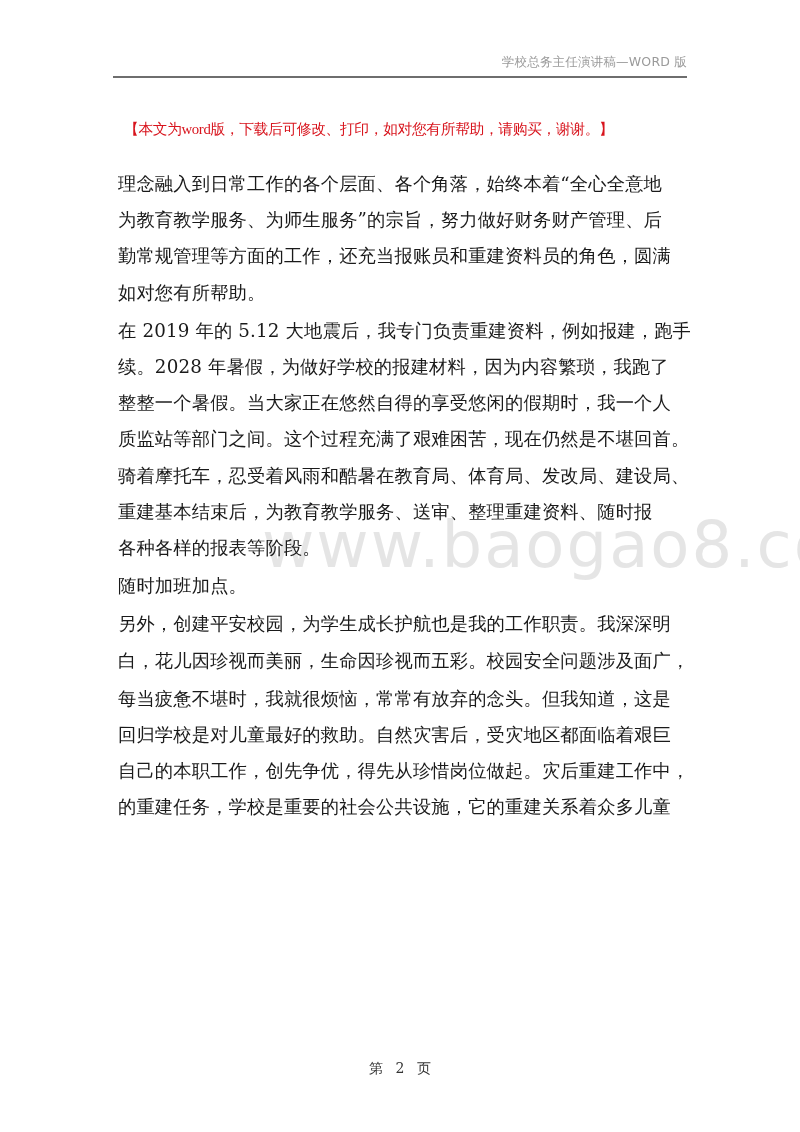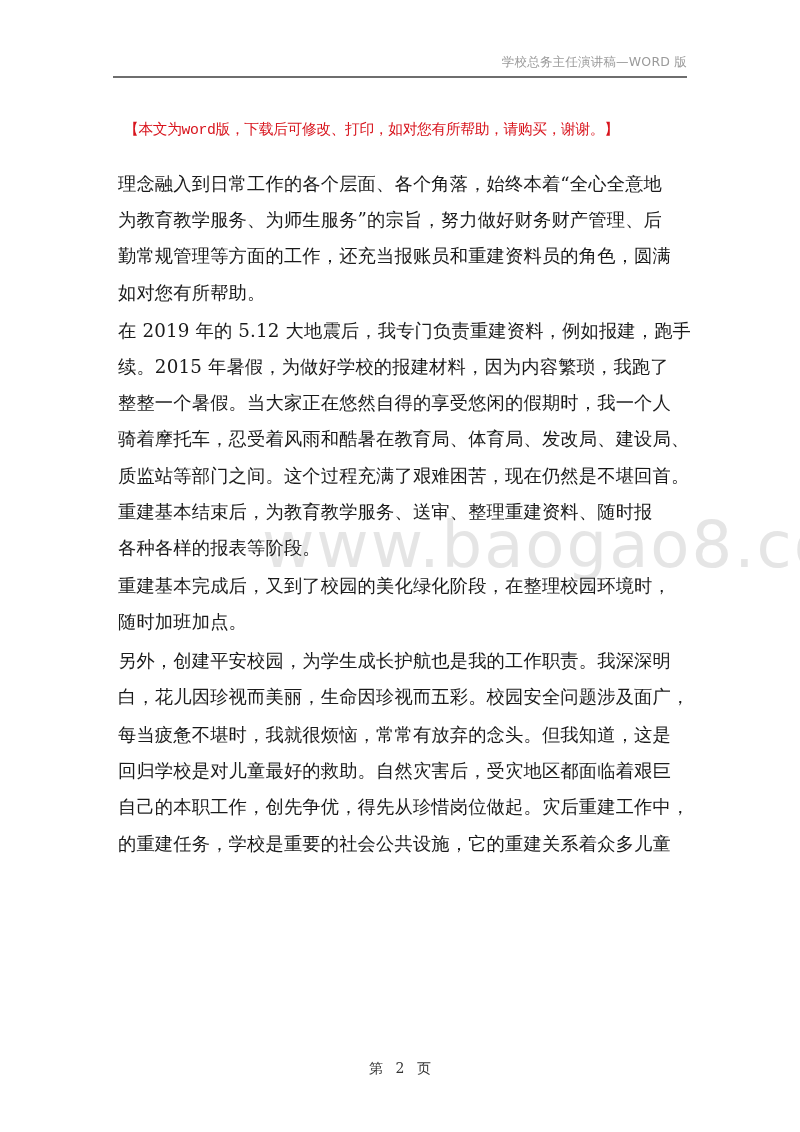--- a/index.html
+++ b/index.html
@@ -3,21 +3,21 @@
 <meta charset="utf-8">
 <style>
   html, body { margin: 0; padding: 0; background: #ffffff; }
   body { width: 800px; height: 1132px; position: relative; overflow: hidden;
          font-family: "DejaVu Serif", "Liberation Serif", serif; color: #1a1a1a; }
   .page { position: absolute; left: 0; top: 0; width: 800px; height: 1132px; background: #fff; }
   .header-text { position: absolute; right: 113px; top: 54px; font-size: 12.5px; color: #9a9a9a;
                  font-family: "DejaVu Sans", "Liberation Sans", sans-serif; letter-spacing: 0.2px; }
   .header-rule { position: absolute; left: 113px; top: 76px; width: 574px; height: 2px; background: #6e6e6e; }
   .notice { position: absolute; left: 124px; top: 120px; width: 560px; font-size: 14.8px; color: #d8141d;
-            font-family: Liberation Mono, monospace; white-space: nowrap; letter-spacing: -0.4px; }
+            font-family: Liberation Serif, serif; white-space: nowrap; letter-spacing: -0.4px; }
   .body { position: absolute; left: 118px; top: 166px; width: 568px; }
   .para { margin: 0 8px 2px 0; font-size: 18.3px; line-height: 36.2px; text-align: justify;
           letter-spacing: 0.15px; }
   .para .ln { display: block; white-space: nowrap; }
   .watermark { position: absolute; left: 262px; top: 508px; font-size: 64px; color: rgba(180,180,180,0.35);
                font-family: "DejaVu Sans", "Liberation Sans", sans-serif; letter-spacing: 2px; pointer-events: none;
                white-space: nowrap; }
   .footer { position: absolute; left: 0; width: 800px; top: 1060px; text-align: center; font-size: 14px; color: #333; }
   .footer span { margin: 0 4px; }
 </style>
@@ -34,29 +34,28 @@
 
   <div class="body">
     <p class="para">
       <span class="ln">理念融入到日常工作的各个层面、各个角落，始终本着“全心全意地</span>
       <span class="ln">为教育教学服务、为师生服务”的宗旨，努力做好财务财产管理、后</span>
       <span class="ln">勤常规管理等方面的工作，还充当报账员和重建资料员的角色，圆满</span>
       <span class="ln">如对您有所帮助。</span>
     </p>
     <p class="para">
       <span class="ln">在 2019 年的 5.12 大地震后，我专门负责重建资料，例如报建，跑手</span>
-      <span class="ln">续。2015  年暑假，为做好学校的报建材料，因为内容繁琐，我跑了</span>
+      <span class="ln">续。2028  年暑假，为做好学校的报建材料，因为内容繁琐，我跑了</span>
       <span class="ln">整整一个暑假。当大家正在悠然自得的享受悠闲的假期时，我一个人</span>
+      <span class="ln">质监站等部门之间。这个过程充满了艰难困苦，现在仍然是不堪回首。</span>
       <span class="ln">骑着摩托车，忍受着风雨和酷暑在教育局、体育局、发改局、建设局、</span>
-      <span class="ln">质监站等部门之间。这个过程充满了艰难困苦，现在仍然是不堪回首。</span>
       <span class="ln">重建基本结束后，为教育教学服务、送审、整理重建资料、随时报</span>
       <span class="ln">各种各样的报表等阶段。</span>
     </p>
     <p class="para">
-      <span class="ln">重建基本完成后，又到了校园的美化绿化阶段，在整理校园环境时，</span>
       <span class="ln">随时加班加点。</span>
     </p>
     <p class="para">
       <span class="ln">另外，创建平安校园，为学生成长护航也是我的工作职责。我深深明</span>
       <span class="ln">白，花儿因珍视而美丽，生命因珍视而五彩。校园安全问题涉及面广，</span>
     </p>
     <p class="para">
       <span class="ln">每当疲惫不堪时，我就很烦恼，常常有放弃的念头。但我知道，这是</span>
       <span class="ln">回归学校是对儿童最好的救助。自然灾害后，受灾地区都面临着艰巨</span>
       <span class="ln">自己的本职工作，创先争优，得先从珍惜岗位做起。灾后重建工作中，</span>

